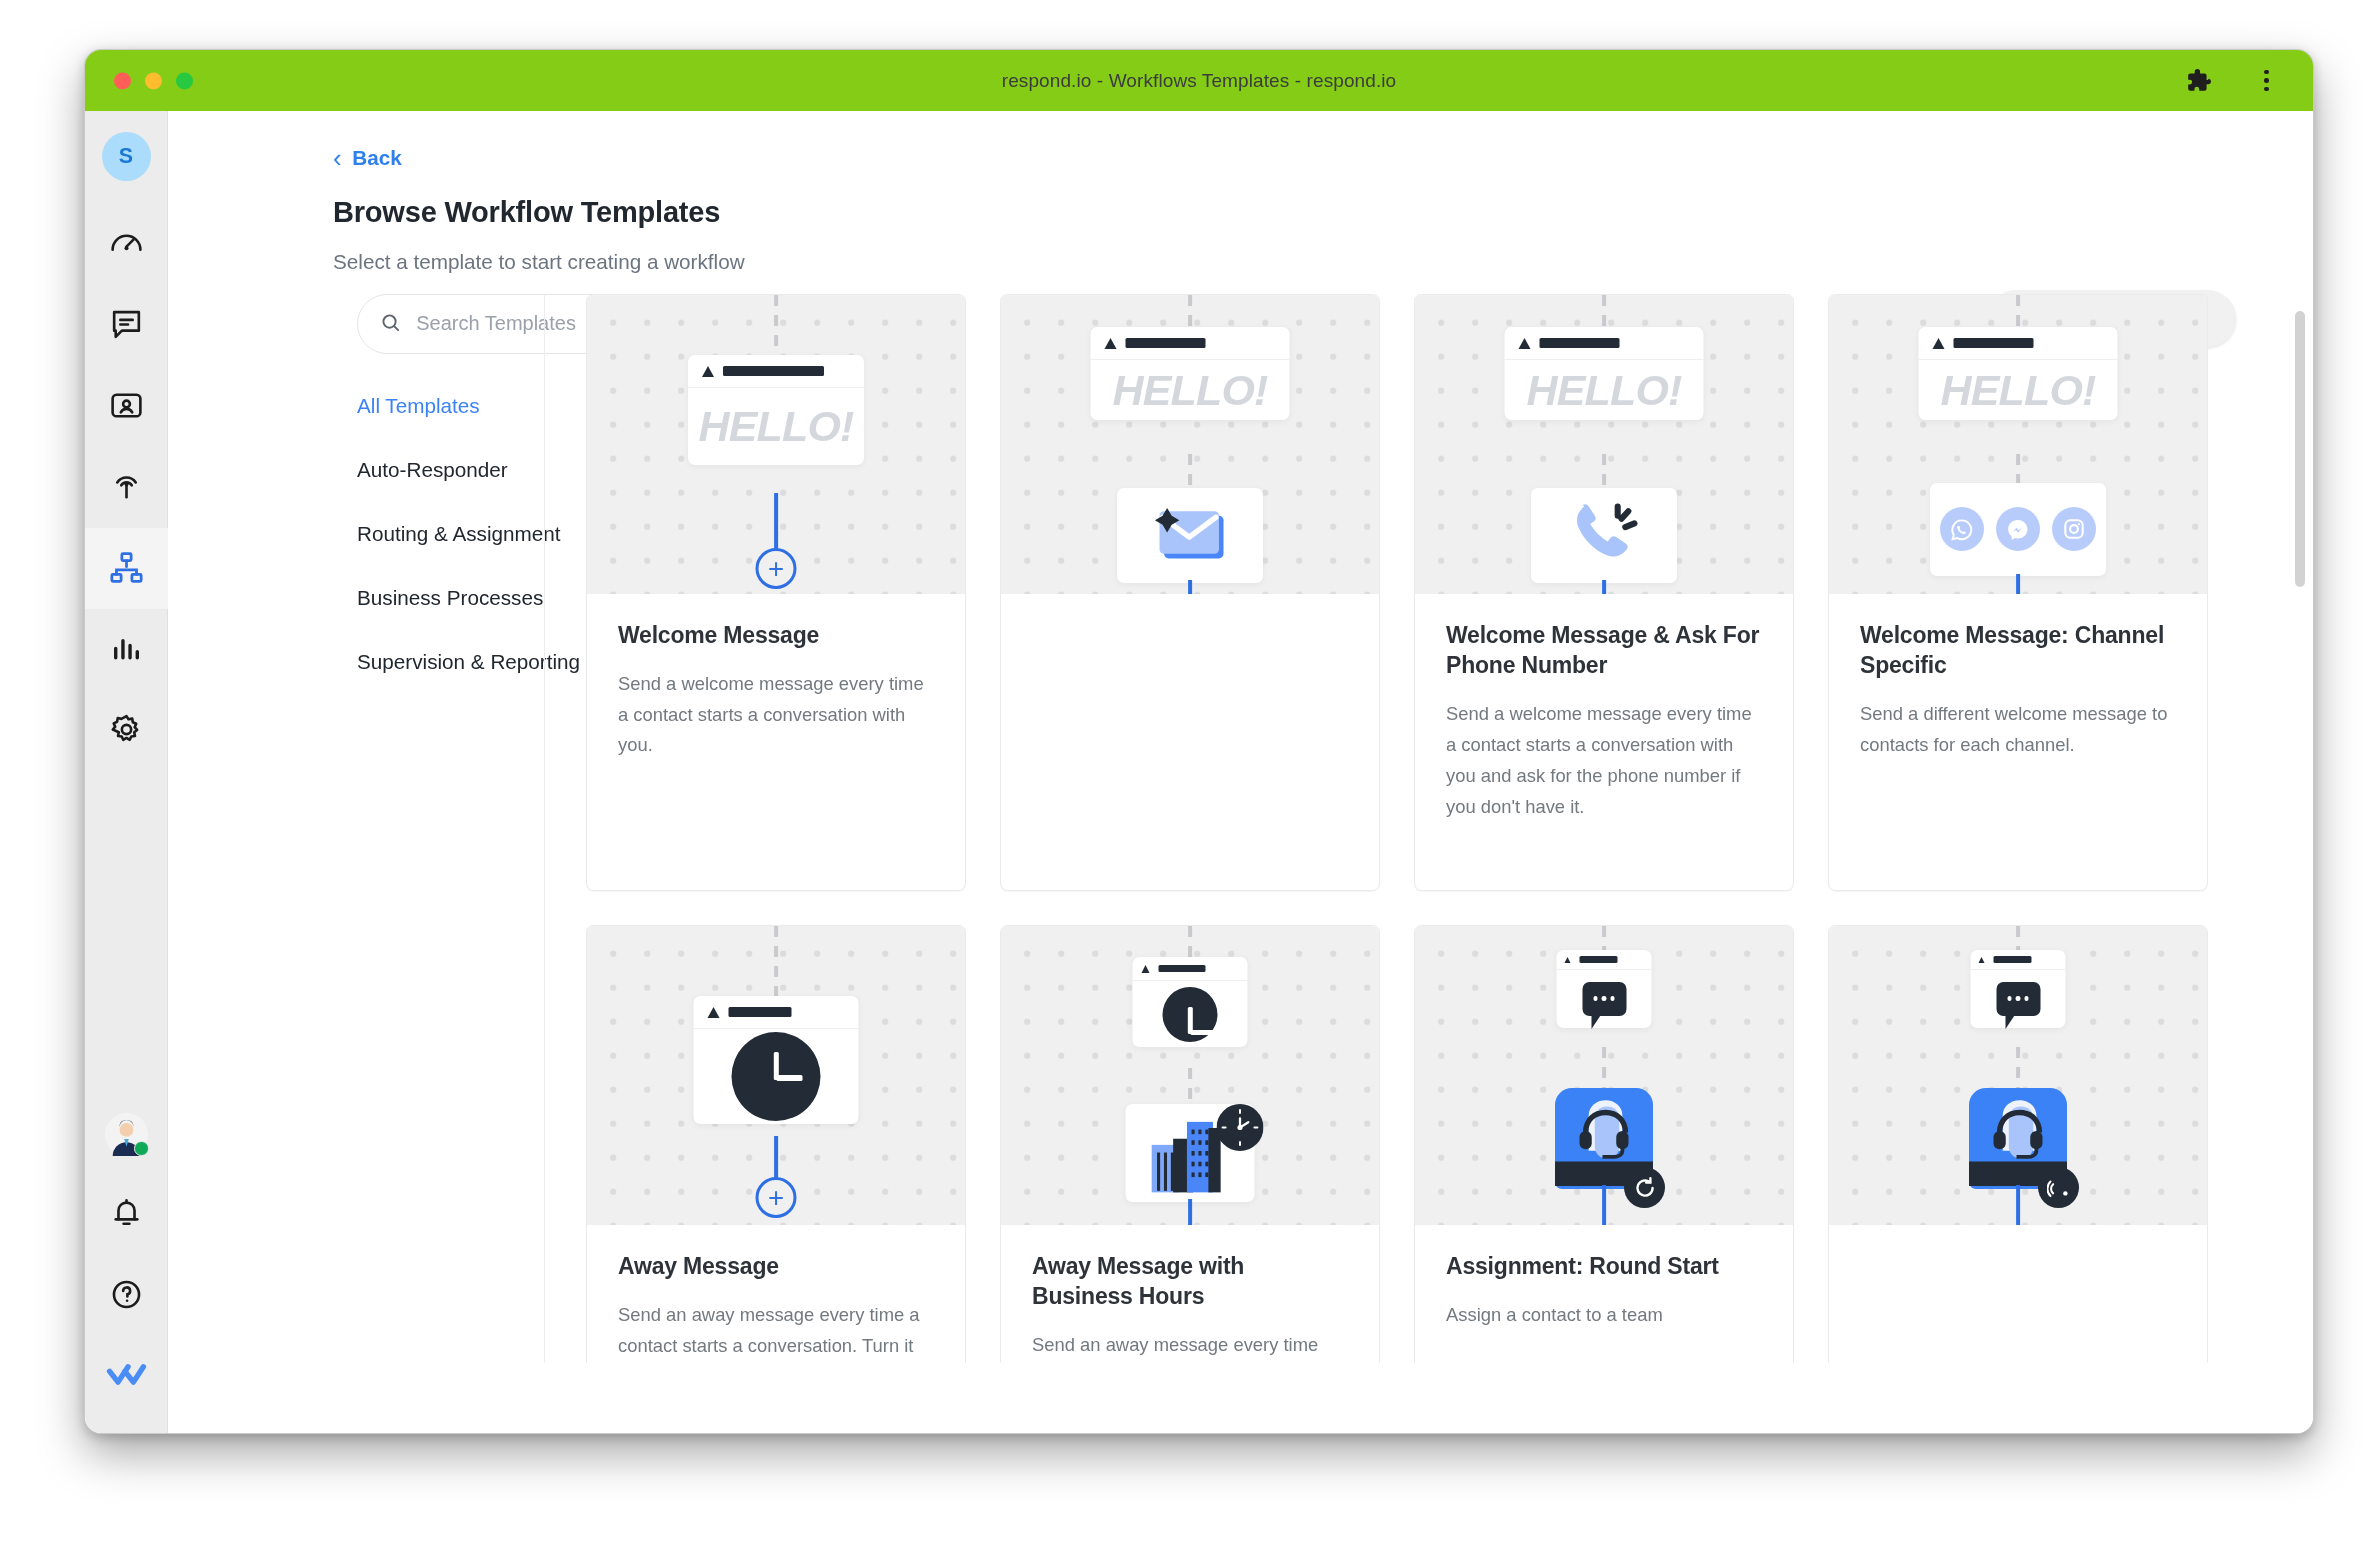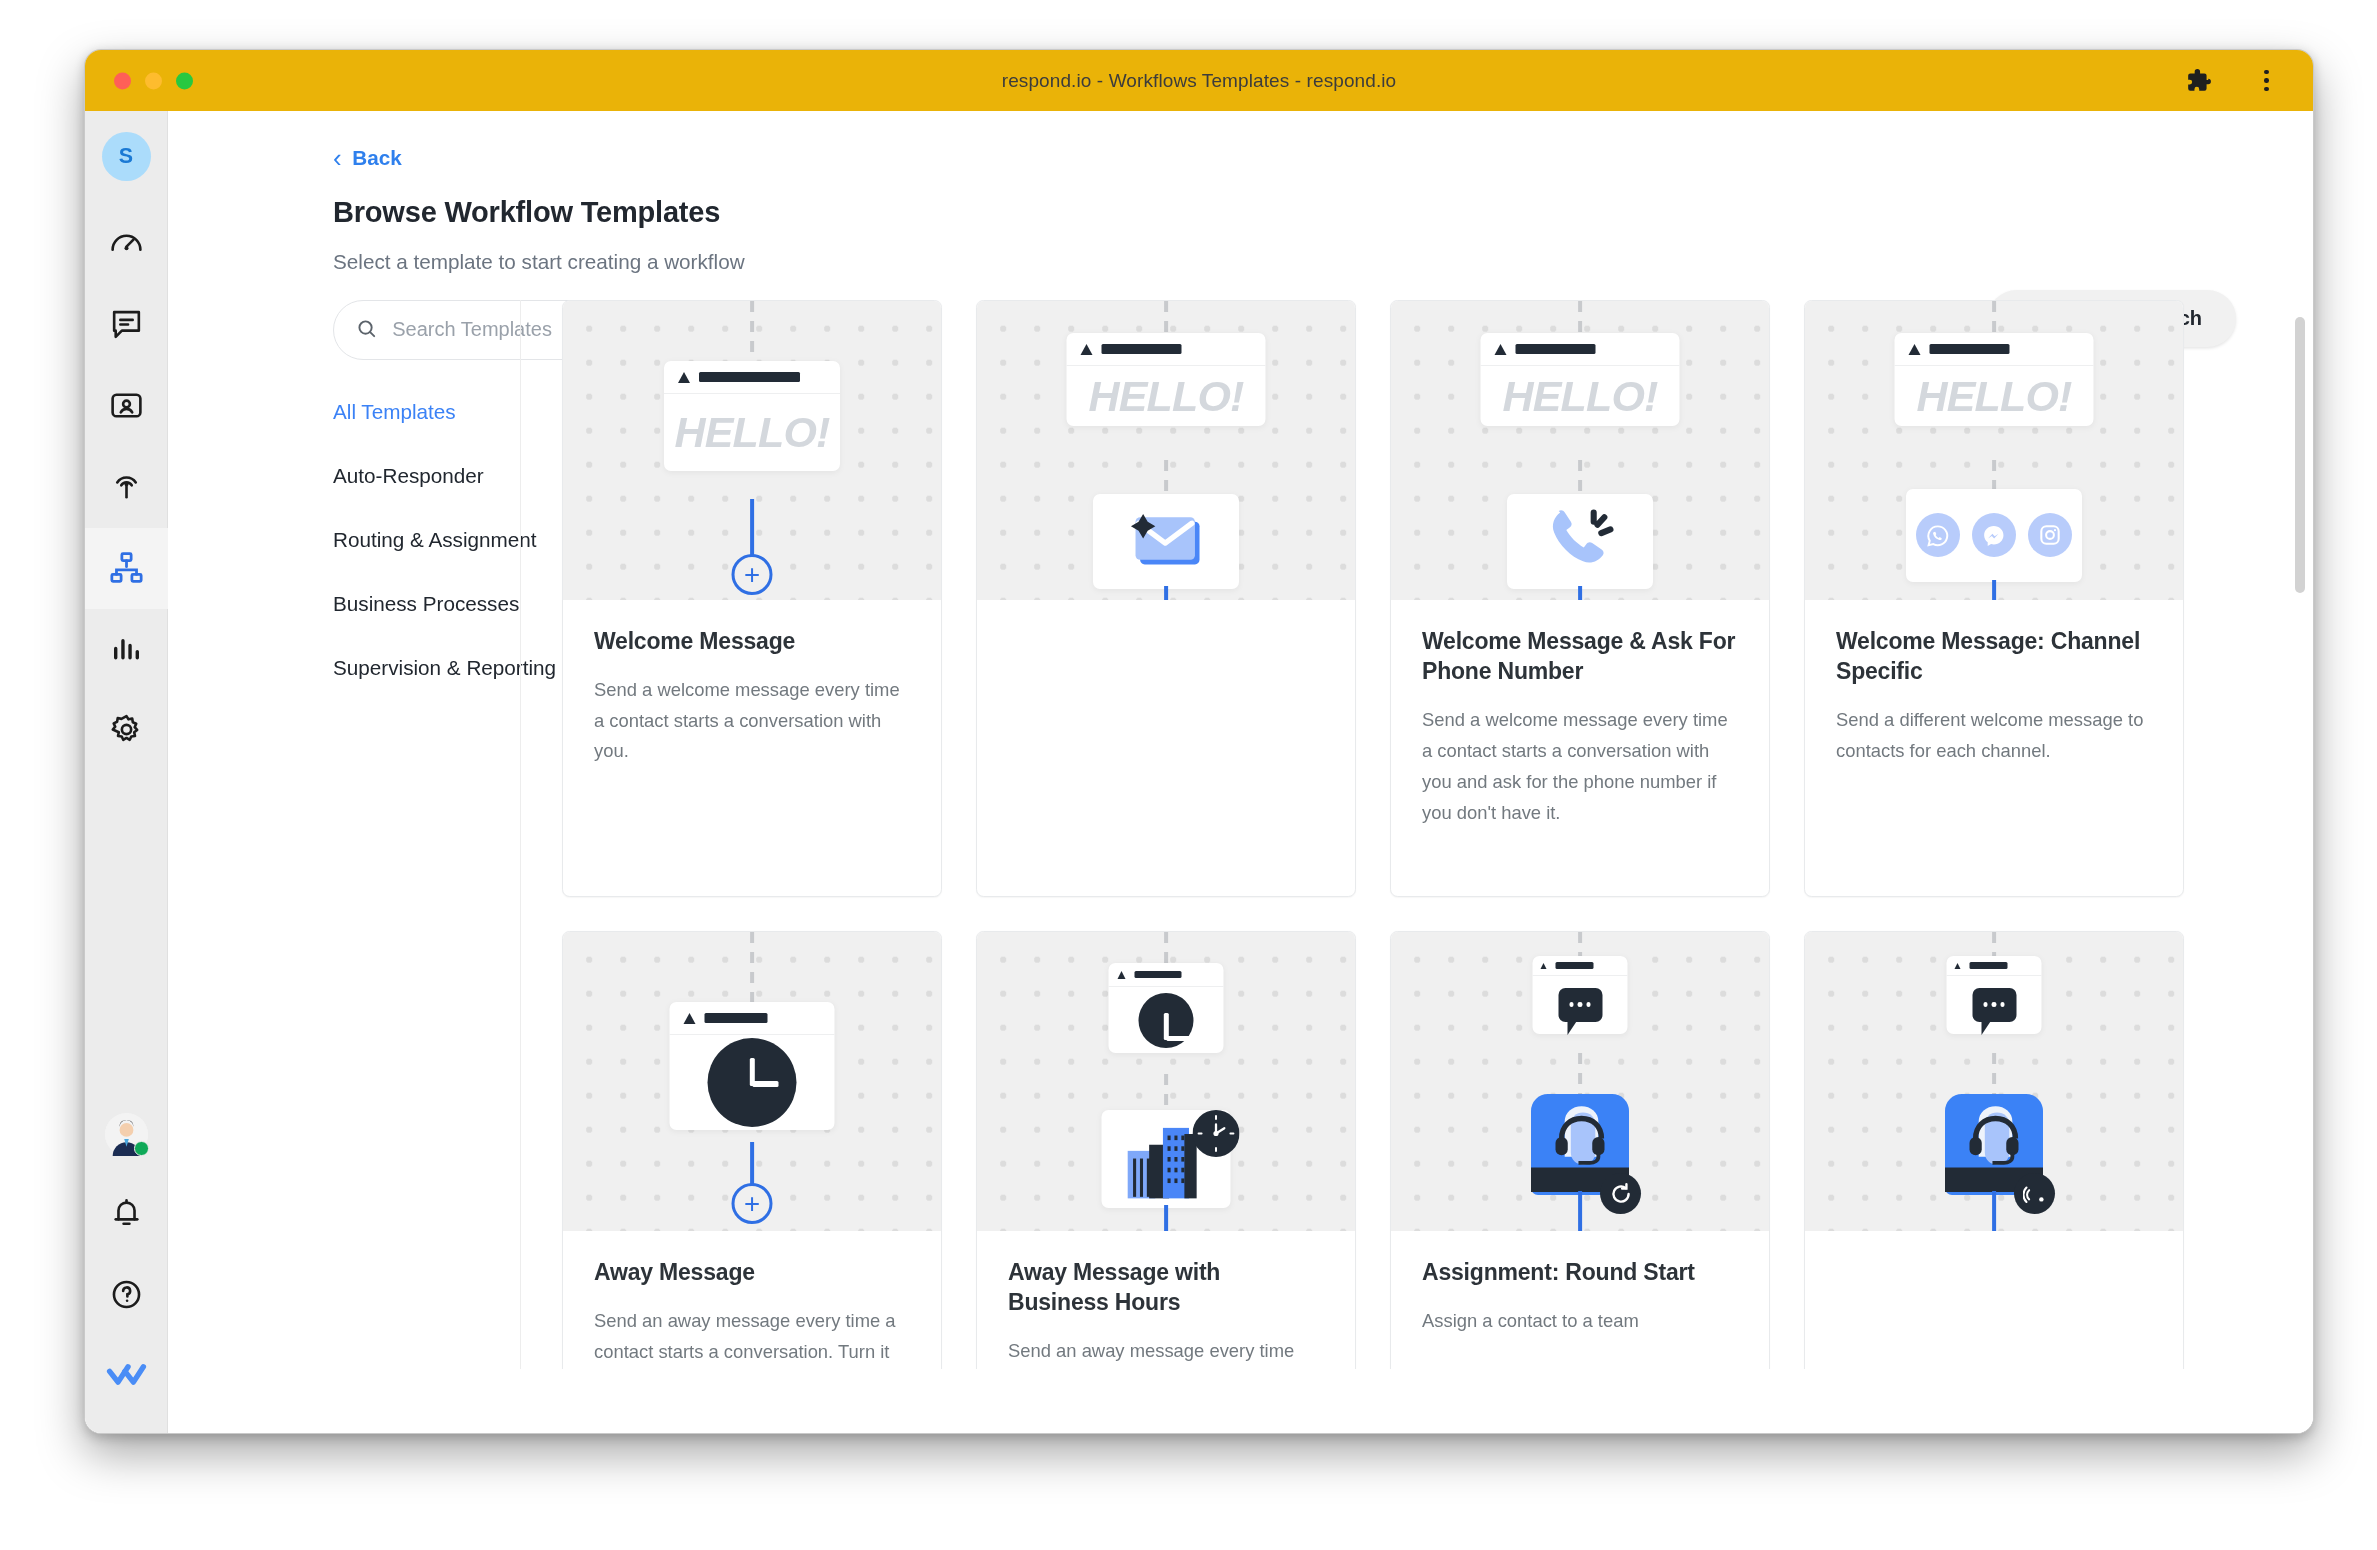--- a/index.html
+++ b/index.html
@@ -17,21 +17,21 @@
     width: 2230px; height: 1385px;
     background: #ececec;
     border-radius: 17px;
     box-shadow: 0 20px 46px rgba(0,0,0,.34), 0 3.1px 10.7px rgba(0,0,0,.18);
     overflow: hidden;
     border: 0.8px solid #c9c9c9;
   }
   .titlebar {
     position: relative;
     height: 61px;
-    background: #eab308;
+    background: #84cc16;
     display: flex; align-items: center;
   }
   .traffic { position: absolute; left: 29px; top: 50%; transform: translateY(-50%); display: flex; gap: 13.8px; }
   .dot { width: 17px; height: 17px; border-radius: 50%; }
   .dot.red { background: #ff5f57; }
   .dot.yellow { background: #febc2e; }
   .dot.green { background: #28c840; }
   .title-text {
     position: absolute; left: 0; right: 0; text-align: center;
     font-size: 19px; color: #3c3c3c; letter-spacing: 0.1px;
@@ -101,21 +101,21 @@
   .scratch-btn {
     position: absolute; right: 77px; top: 179px;
     background: #f1f1f1; border: none; border-radius: 31px;
     padding: 17px 34px; font-size: 20px; font-weight: 700; color: #21272f;
     font-family: "Liberation Sans", sans-serif;
     cursor: pointer;
     box-shadow: 0 1.5px 3.1px rgba(0,0,0,.10);
   }
 
   
-  .body-cols { display: flex; margin-top: 26px; height: calc(100% - 253px); }
+  .body-cols { display: flex; margin-top: 20px; height: calc(100% - 253px); padding-left: 24px; }
   .filters { width: 352px; flex-shrink: 0; padding-left: 165px; }
   .search-box {
     position: relative;
     width: 306px; height: 60px;
     border: 0.8px solid #e3e5e8; border-radius: 31px;
     display: flex; align-items: center; padding: 0 21.4px; gap: 13.8px;
     background: #fff;
   }
   .search-box input {
     border: none; outline: none; background: transparent;

